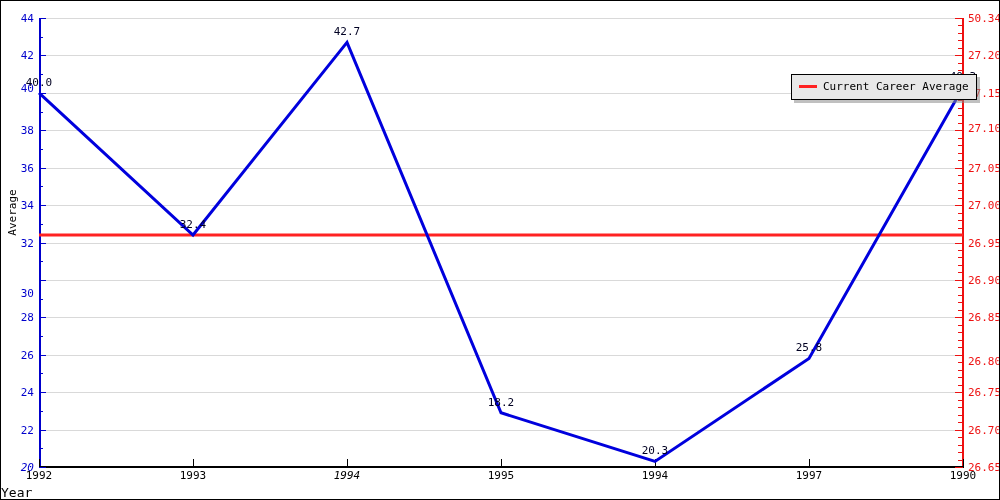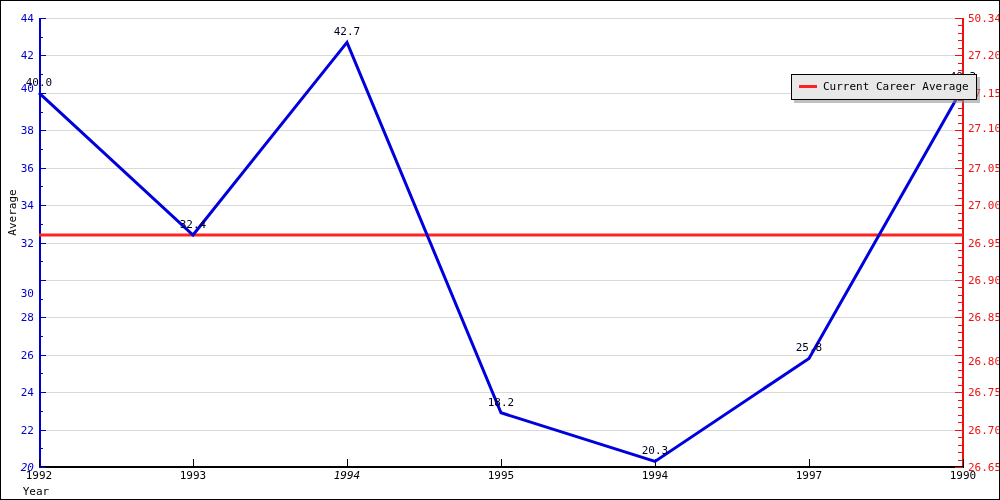--- a/index.html
+++ b/index.html
@@ -114,23 +114,22 @@
     font-size: 11px;
     transform: rotate(-90deg);
     transform-origin: center center;
     white-space: nowrap;
   }
   #xlabel {
     position: absolute;
     left: 0;
     top: 484px;
     width: 70px;
-    text-align: center;
     color: #000000;
-    font-size: 11px;
+    font-size: 13px;
     white-space: nowrap;
   }
   .pt-label {
     position: absolute;
     color: #000022;
     font-size: 11px;
     line-height: 11px;
     white-space: nowrap;
     transform: translateX(-50%);
   }

